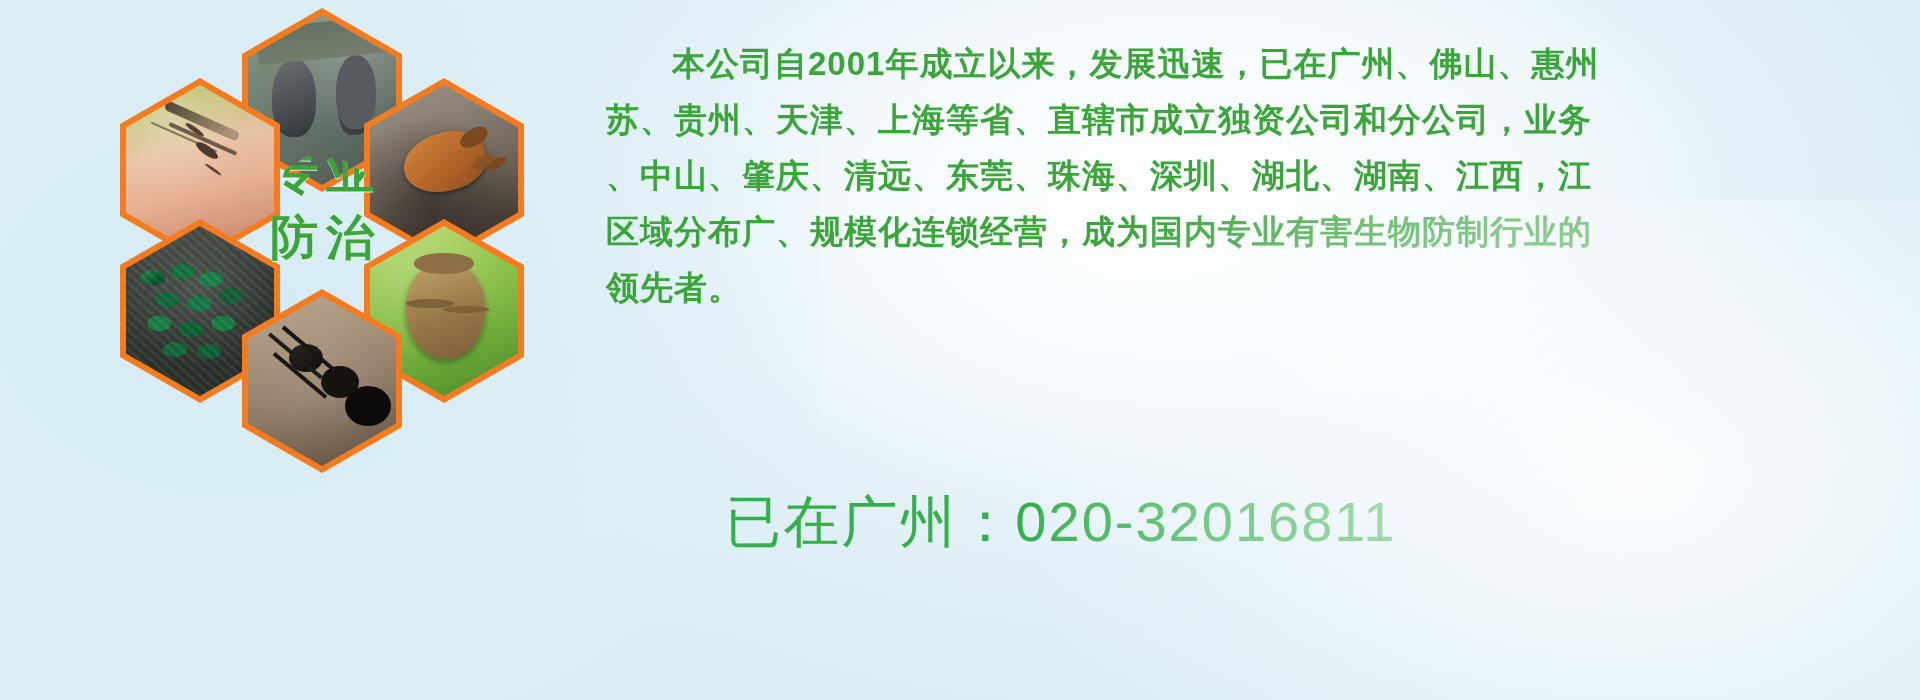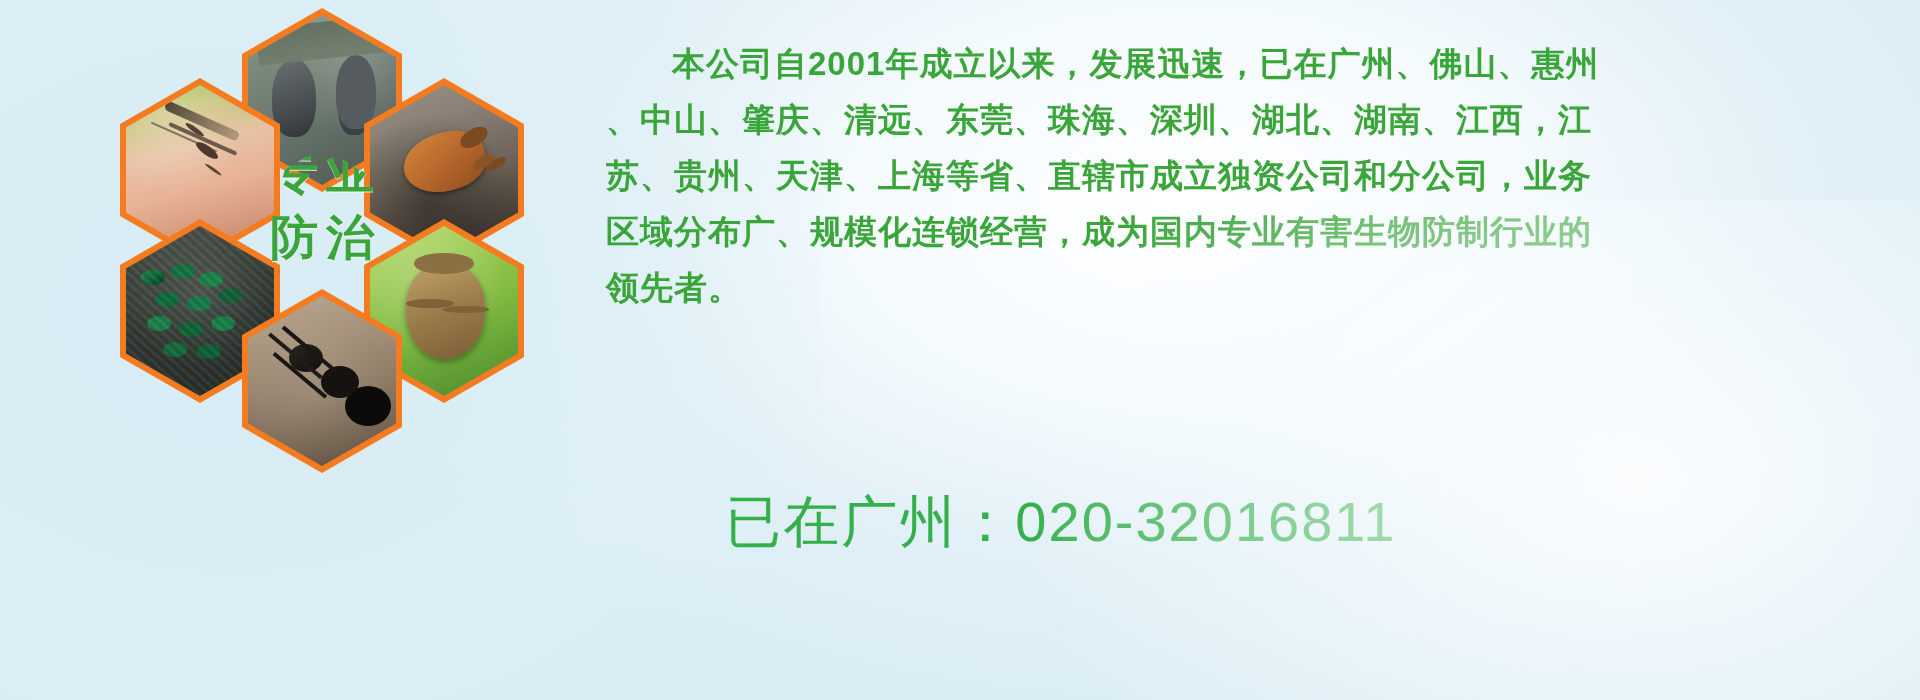--- a/index.html
+++ b/index.html
@@ -236,22 +236,22 @@
       <div class="center-label">
         <span>专业</span>
         <span>防治</span>
       </div>
     </div>
 
   </div>
 
   <div class="body-text">
     <p class="indent">本公司自2001年成立以来，发展迅速，已在广州、佛山、惠州</p>
+    <p>苏、贵州、天津、上海等省、直辖市成立独资公司和分公司，业务</p>
     <p>、中山、肇庆、清远、东莞、珠海、深圳、湖北、湖南、江西，江</p>
-    <p>苏、贵州、天津、上海等省、直辖市成立独资公司和分公司，业务</p>
     <p>区域分布广、规模化连锁经营，成为国内专业有害生物防制行业的</p>
     <p>领先者。</p>
   </div>
 
   <div class="contact">
     <div class="row1">
       <span>已在广州：</span><span>020-32016811</span>
     </div>
     <div class="row2">
       

